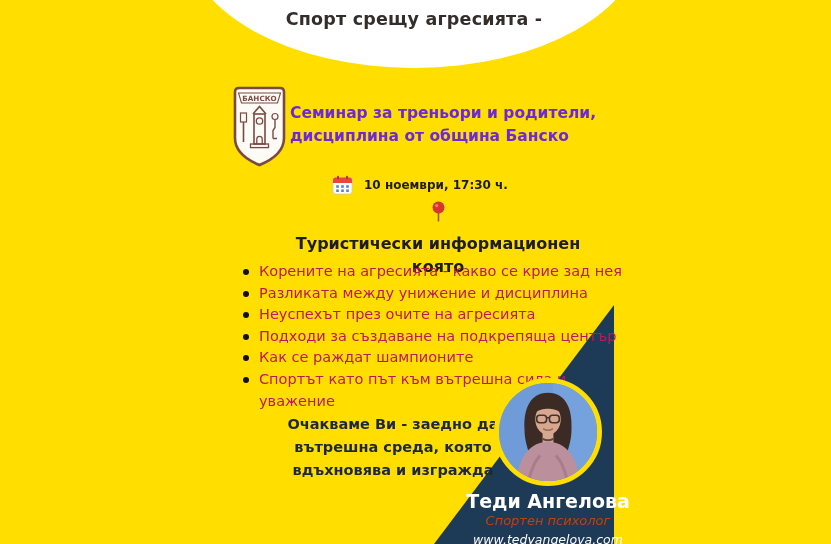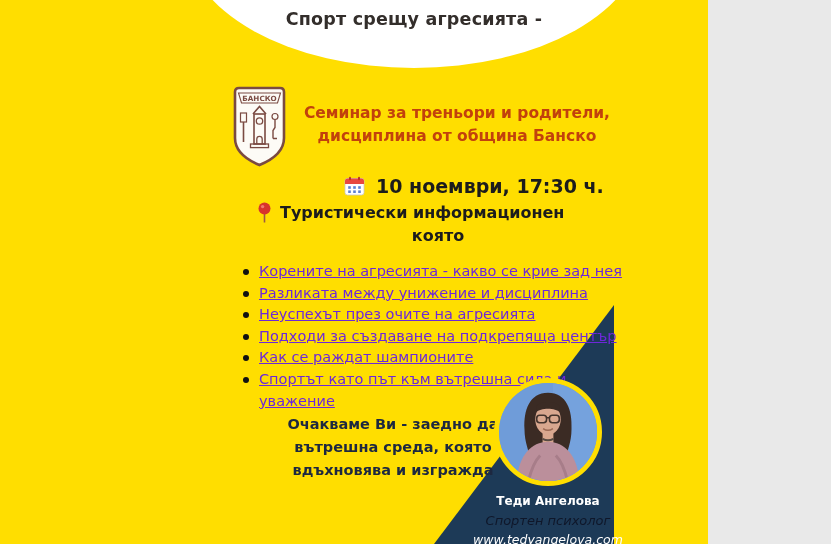--- a/index.html
+++ b/index.html
@@ -1,21 +1,21 @@
 <!DOCTYPE html>
 <html><head>
 <meta charset="utf-8">
 <style>
   * { margin: 0; padding: 0; box-sizing: border-box; }
   html, body { background: #e9e9e9; }
   body { font-family: "DejaVu Sans", "Liberation Sans", sans-serif; }
 
   .poster {
     position: relative;
-    width: 708px; height: 544px;
+    width: 831px; height: 544px;
     background: #FFDE00;
     overflow: hidden;
   }
 
   
   .top-ellipse {
     position: absolute;
     left: 186px; top: -188px;
     width: 456px; height: 256px;
     background: #ffffff;
@@ -33,50 +33,49 @@
   }
 
   .logo {
     position: absolute; left: 231px; top: 84px;
     width: 57px; height: 85px; z-index: 1;
   }
 
   .subtitle {
     position: absolute;
     left: 290px; top: 102px; width: 334px;
-    text-align: center;
+    text-align: left;
     font-size: 15.5px; line-height: 23px; font-weight: 700;
-    color: #c2410c;
+    color: #6d28d9;
     z-index: 1;
   }
 
   .date-row {
-    position: absolute; left: 344px; top: 175px;
+    position: absolute; left: 332px; top: 175px;
     display: flex; align-items: center; gap: 11px;
-    font-size: 19px; font-weight: 700; color: #1c1c1c;
+    font-size: 12px; font-weight: 700; color: #1c1c1c;
     z-index: 1;
   }
 
   .location {
     position: absolute; left: 258px; top: 201px; width: 360px;
     font-size: 16px; line-height: 23px; font-weight: 700; color: #1c1c1c;
     text-align: center; z-index: 1;
   }
-  .location .loc-line1 { display: flex; align-items: center; gap: 9px; }
+  .location .loc-line1 { display: flex; align-items: center; justify-content: center; gap: 9px; flex-direction: column; }
 
   ul.topics {
     position: absolute; left: 239px; top: 261px; width: 400px;
     list-style: none; z-index: 2;
   }
   ul.topics li {
     position: relative;
     padding-left: 20px;
     font-size: 14.5px; line-height: 21.6px;
-    color: #6d28d9;
-    text-decoration: underline;
+    color: #be185d;
   }
   ul.topics li::before {
     content: "";
     position: absolute; left: 4px; top: 8px;
     width: 6px; height: 6px; border-radius: 50%;
     background: #111;
   }
 
   .closing {
     position: absolute; left: 281px; top: 413px; width: 224px;
@@ -94,22 +93,22 @@
     border: 5px solid #FFDE00;
     overflow: hidden;
     background: #6f9cd9;
     z-index: 3;
   }
 
   .speaker {
     position: absolute; left: 458px; top: 491px; width: 180px;
     text-align: center; z-index: 3; color: #ffffff;
   }
-  .speaker .name { font-size: 12px; font-weight: 700; line-height: 20px; }
-  .speaker .role { font-size: 13px; font-style: italic; line-height: 20px; color: #0f172a; }
+  .speaker .name { font-size: 19px; font-weight: 700; line-height: 20px; }
+  .speaker .role { font-size: 13px; font-style: italic; line-height: 20px; color: #c2410c; }
   .speaker .site { font-size: 12.5px; font-style: italic; line-height: 18px; color: #ffffff; }
 
   .icon { display: inline-block; flex: 0 0 auto; }
 </style>
 </head>
 <body>
 
 <div class="poster">
 
   <div class="top-ellipse"></div>

